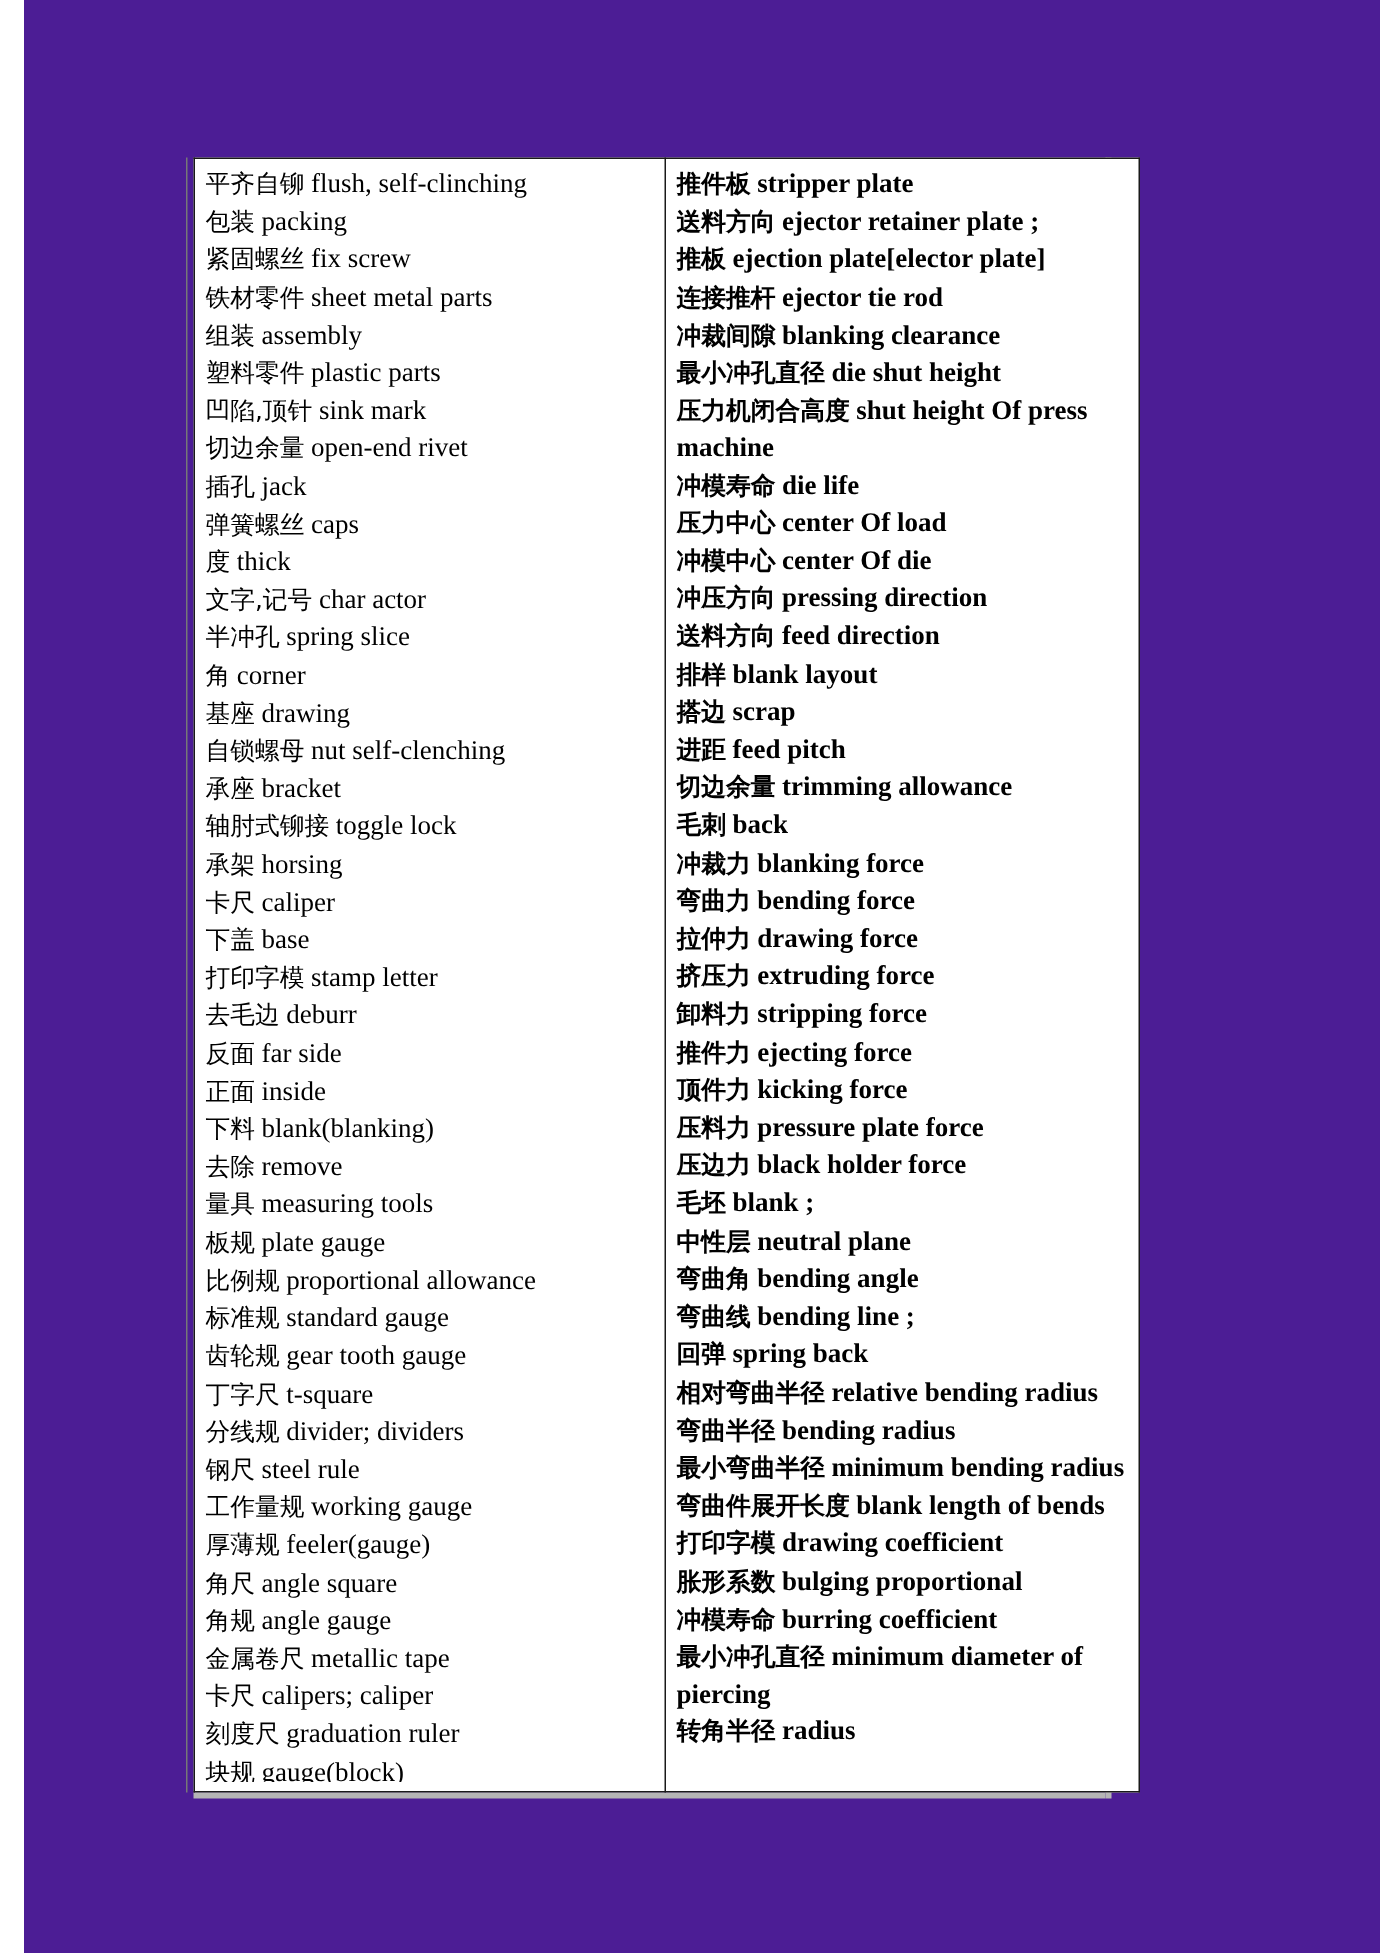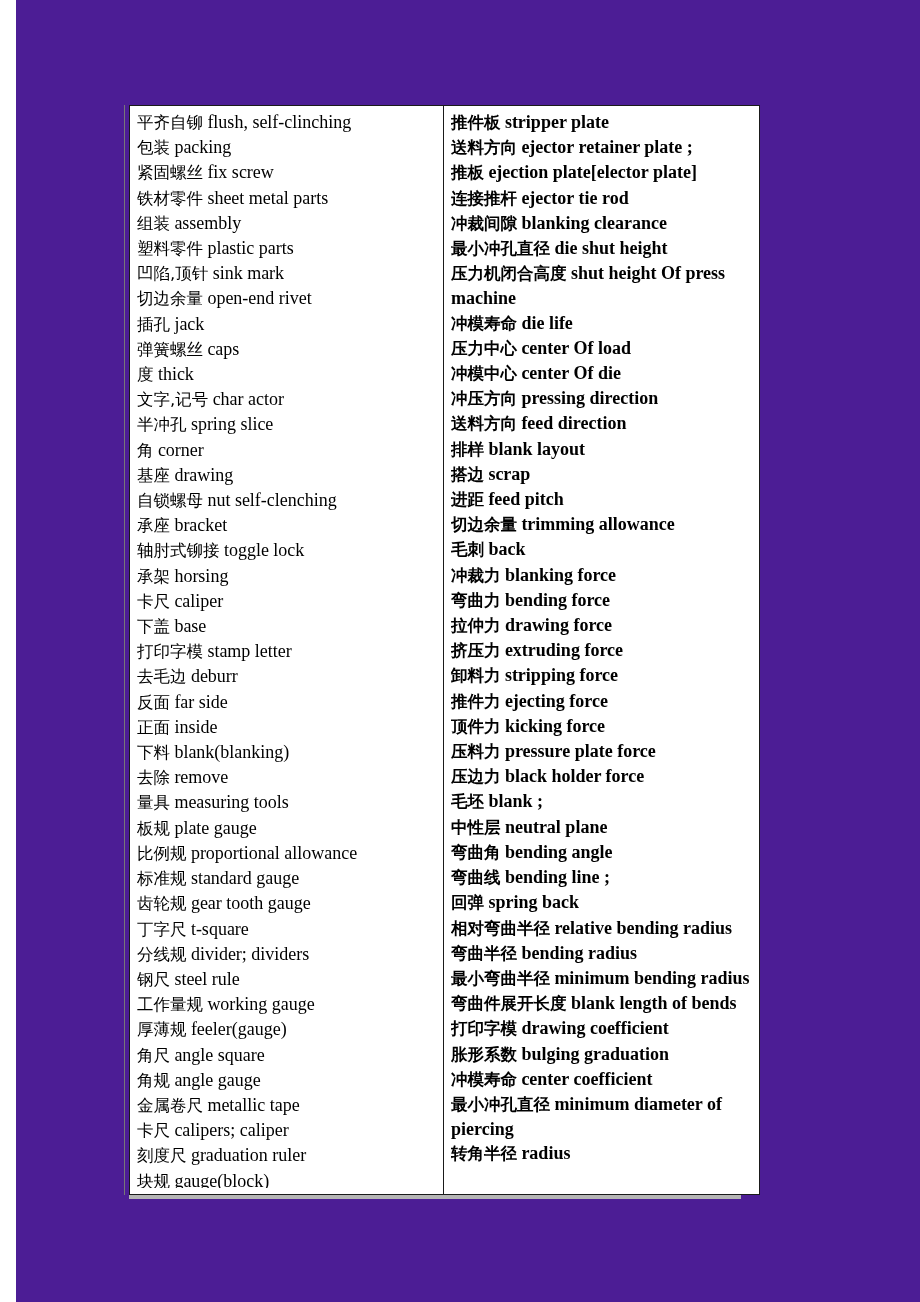--- a/index.html
+++ b/index.html
@@ -213,22 +213,22 @@
                   <li class="entry"><span class="cn">毛坯</span> <span class="en">blank ;</span></li>
                   <li class="entry"><span class="cn">中性层</span> <span class="en">neutral plane</span></li>
                   <li class="entry"><span class="cn">弯曲角</span> <span class="en">bending angle</span></li>
                   <li class="entry"><span class="cn">弯曲线</span> <span class="en">bending line ;</span></li>
                   <li class="entry"><span class="cn">回弹</span> <span class="en">spring back</span></li>
                   <li class="entry"><span class="cn">相对弯曲半径</span> <span class="en">relative bending radius</span></li>
                   <li class="entry"><span class="cn">弯曲半径</span> <span class="en">bending radius</span></li>
                   <li class="entry"><span class="cn">最小弯曲半径</span> <span class="en">minimum bending radius</span></li>
                   <li class="entry"><span class="cn">弯曲件展开长度</span> <span class="en">blank length of bends</span></li>
                   <li class="entry"><span class="cn">打印字模</span> <span class="en">drawing coefficient</span></li>
-                  <li class="entry"><span class="cn">胀形系数</span> <span class="en">bulging graduation</span></li>
-                  <li class="entry"><span class="cn">冲模寿命</span> <span class="en">center coefficient</span></li>
+                  <li class="entry"><span class="cn">胀形系数</span> <span class="en">bulging proportional</span></li>
+                  <li class="entry"><span class="cn">冲模寿命</span> <span class="en">burring coefficient</span></li>
                   <li class="entry"><span class="cn">最小冲孔直径</span> <span class="en">minimum diameter of piercing</span></li>
                   <li class="entry"><span class="cn">转角半径</span> <span class="en">radius</span></li>
                 </ul>
             </td>
           </tr>
         </tbody>
       </table>
     </div>
   </div>
 

